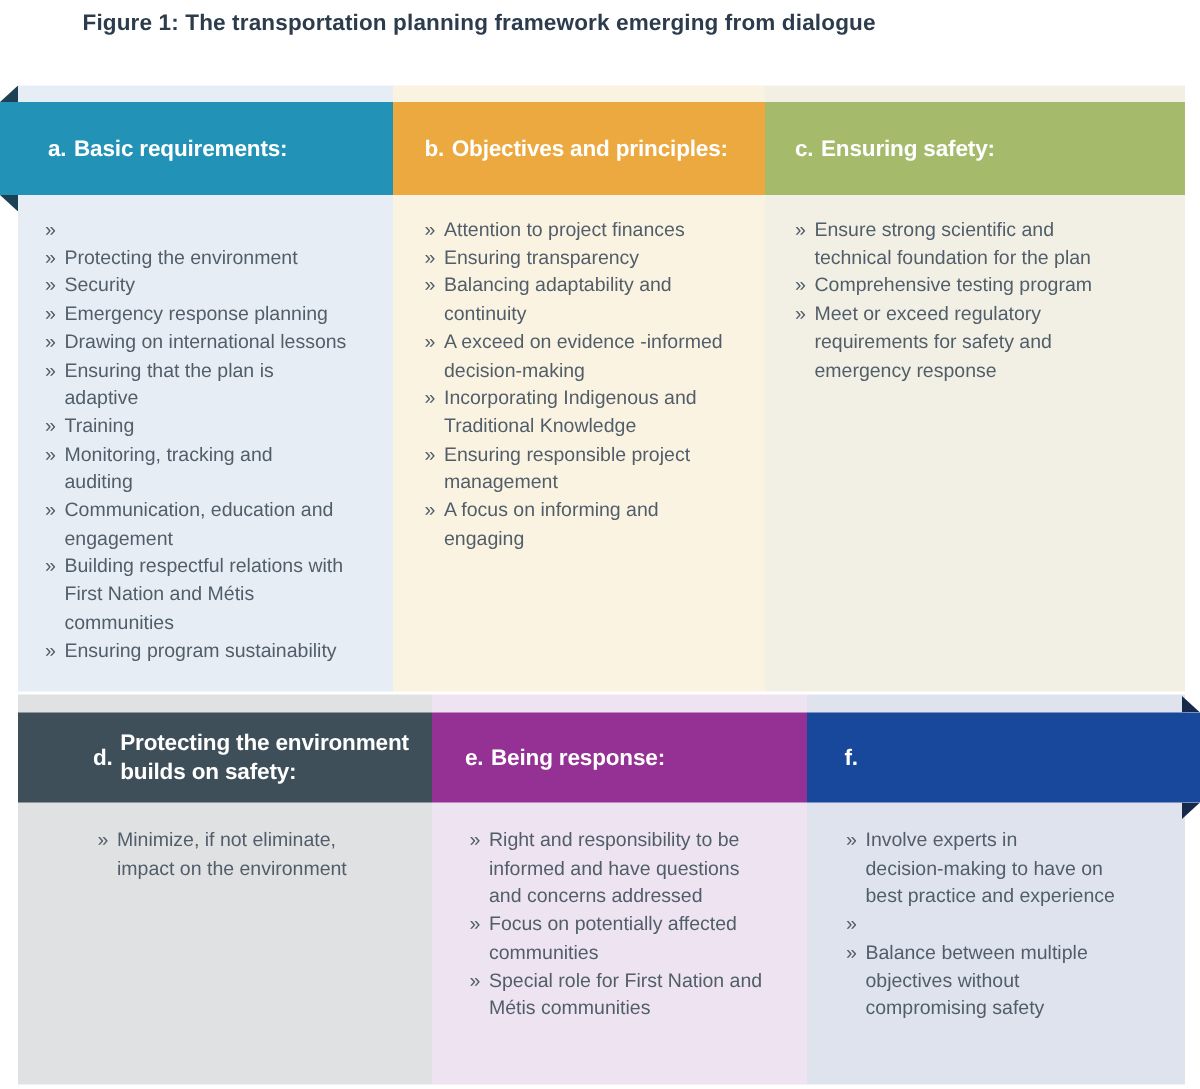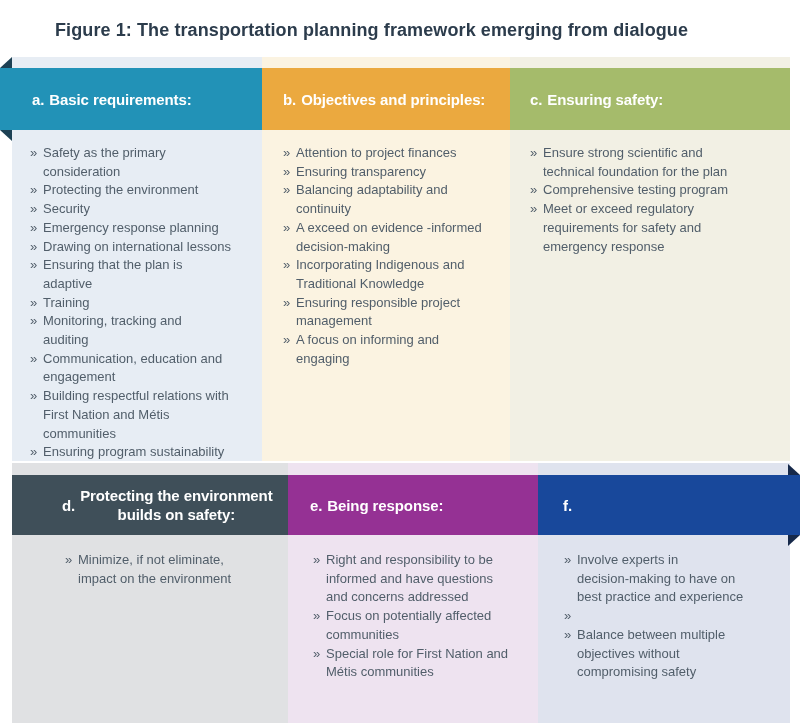--- a/index.html
+++ b/index.html
@@ -1,22 +1,22 @@
 <!DOCTYPE html>
 <html><head>
 <meta charset="utf-8">
 <style>
   html,body { margin:0; padding:0; background:#ffffff; }
   .figure {
     position:relative; width:800px; height:726px; background:#ffffff;
     font-family:"Liberation Sans", sans-serif; overflow:hidden;
   }
   .title {
-    position:absolute; left:55px; top:20px;
-    font-size:18px; font-weight:600; color:#2c3c4c; letter-spacing:0.1px;
+    position:absolute; left:55px; top:7px;
+    font-size:15px; font-weight:600; color:#2c3c4c; letter-spacing:0.1px;
   }
   
   .body-col { position:absolute; box-sizing:border-box; overflow:hidden; }
   #body-a { left:12px;  top:57px;  width:250px; height:404px; background:#e7edf4; }
   #body-b { left:262px; top:57px;  width:248px; height:404px; background:#fbf3e1; }
   #body-c { left:510px; top:57px;  width:280px; height:404px; background:#f2f0e4; }
   #body-d { left:12px;  top:463px; width:276px; height:260px; background:#e0e1e3; }
   #body-e { left:288px; top:463px; width:250px; height:260px; background:#eee3f0; }
   #body-f { left:538px; top:463px; width:252px; height:260px; background:#dfe3ee; }
   
@@ -28,21 +28,21 @@
     color:#ffffff; font-weight:700; font-size:15px; letter-spacing:-0.1px;
   }
   #seg-a { width:262px; background:#2292b7; padding-left:32px; }
   #seg-b { width:248px; background:#eba93f; padding-left:21px; }
   #seg-c { width:280px; background:#a5bb6b; padding-left:20px; }
   #seg-d { width:276px; background:#3f4f59; padding-left:50px; }
   #seg-e { width:250px; background:#953194; padding-left:22px; }
   #seg-f { width:262px; background:#18489b; padding-left:25px; }
   .hmarker { flex:none; margin-right:5px; }
   #seg-f .hmarker { margin-right:12px; }
-  .htext { white-space:pre; line-height:19px;text-align:center; }
+  .htext { white-space:pre; line-height:19px; }
   
   .fold { position:absolute; width:12px; height:11px; }
   #fold-tl-top    { left:0;     top:57px;  background:#1d4154; clip-path:polygon(100% 0, 100% 100%, 0 100%); }
   #fold-tl-bottom { left:0;     top:130px; background:#1d4154; clip-path:polygon(0 0, 100% 0, 100% 100%); }
   #fold-br-top    { left:788px; top:464px; background:#16294a; clip-path:polygon(0 0, 0 100%, 100% 100%); }
   #fold-br-bottom { left:788px; top:535px; background:#16294a; clip-path:polygon(0 0, 100% 0, 0 100%); }
   
   .items { box-sizing:border-box; width:100%; }
   .row-top .items    { padding-top:87px; }
   .row-bottom .items { padding-top:88px; }
@@ -63,22 +63,20 @@
 <body>
 
 <div class="figure">
 
   <div class="title">Figure 1: The transportation planning framework emerging from dialogue</div>
 
   <div class="body-col row-top" id="body-a">
     <div class="items">
         <div class="item">
           <span class="bullet">»</span>
-          <span class="item-text">Safety as the primary
-consideration</span>
         </div>
         <div class="item">
           <span class="bullet">»</span>
           <span class="item-text">Protecting the environment</span>
         </div>
         <div class="item">
           <span class="bullet">»</span>
           <span class="item-text">Security</span>
         </div>
         <div class="item">

